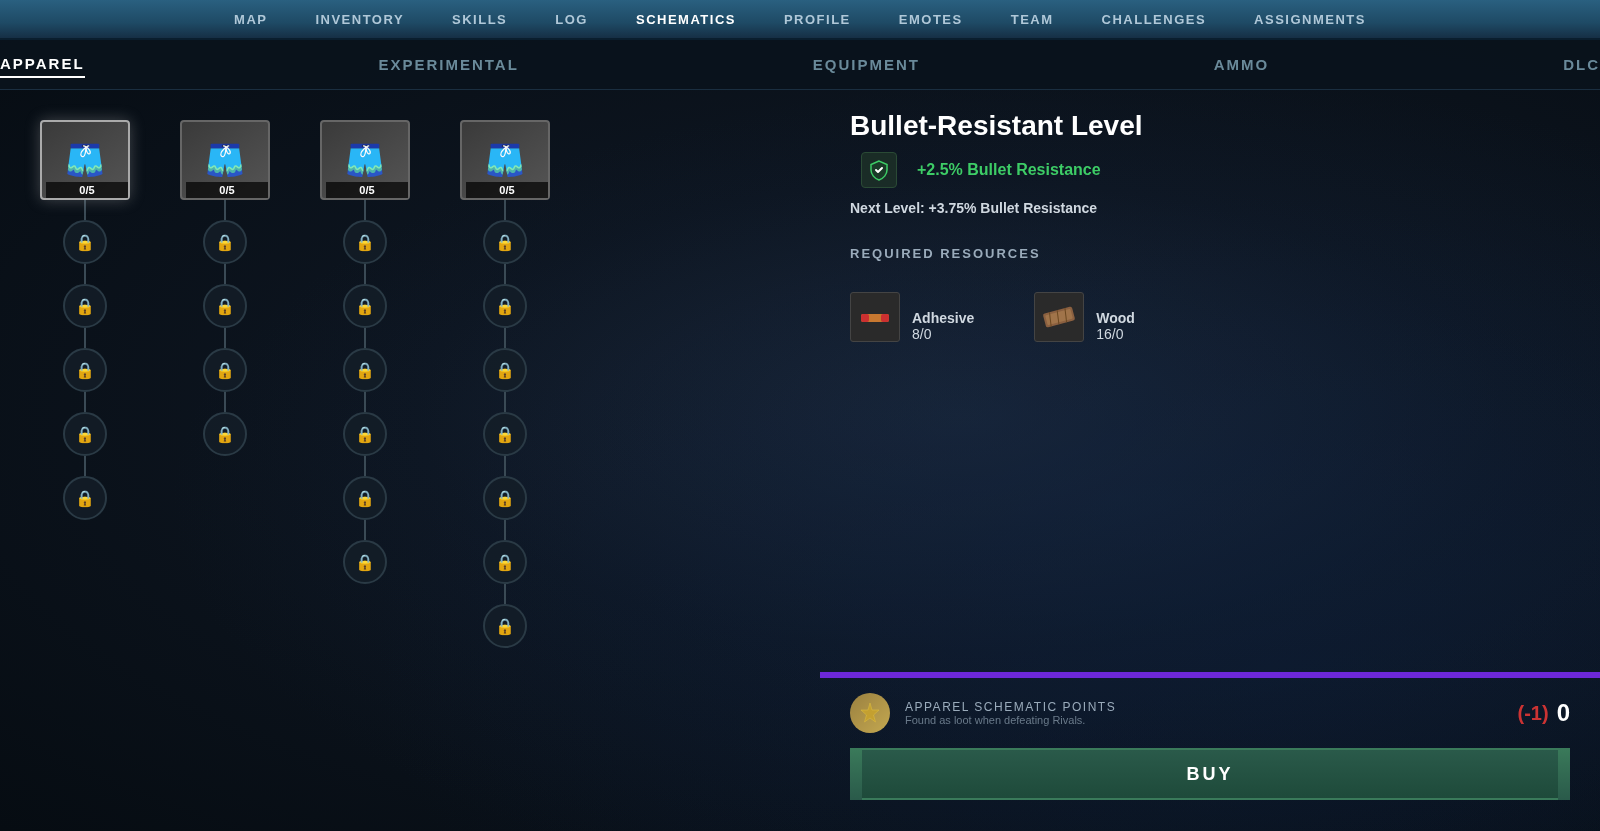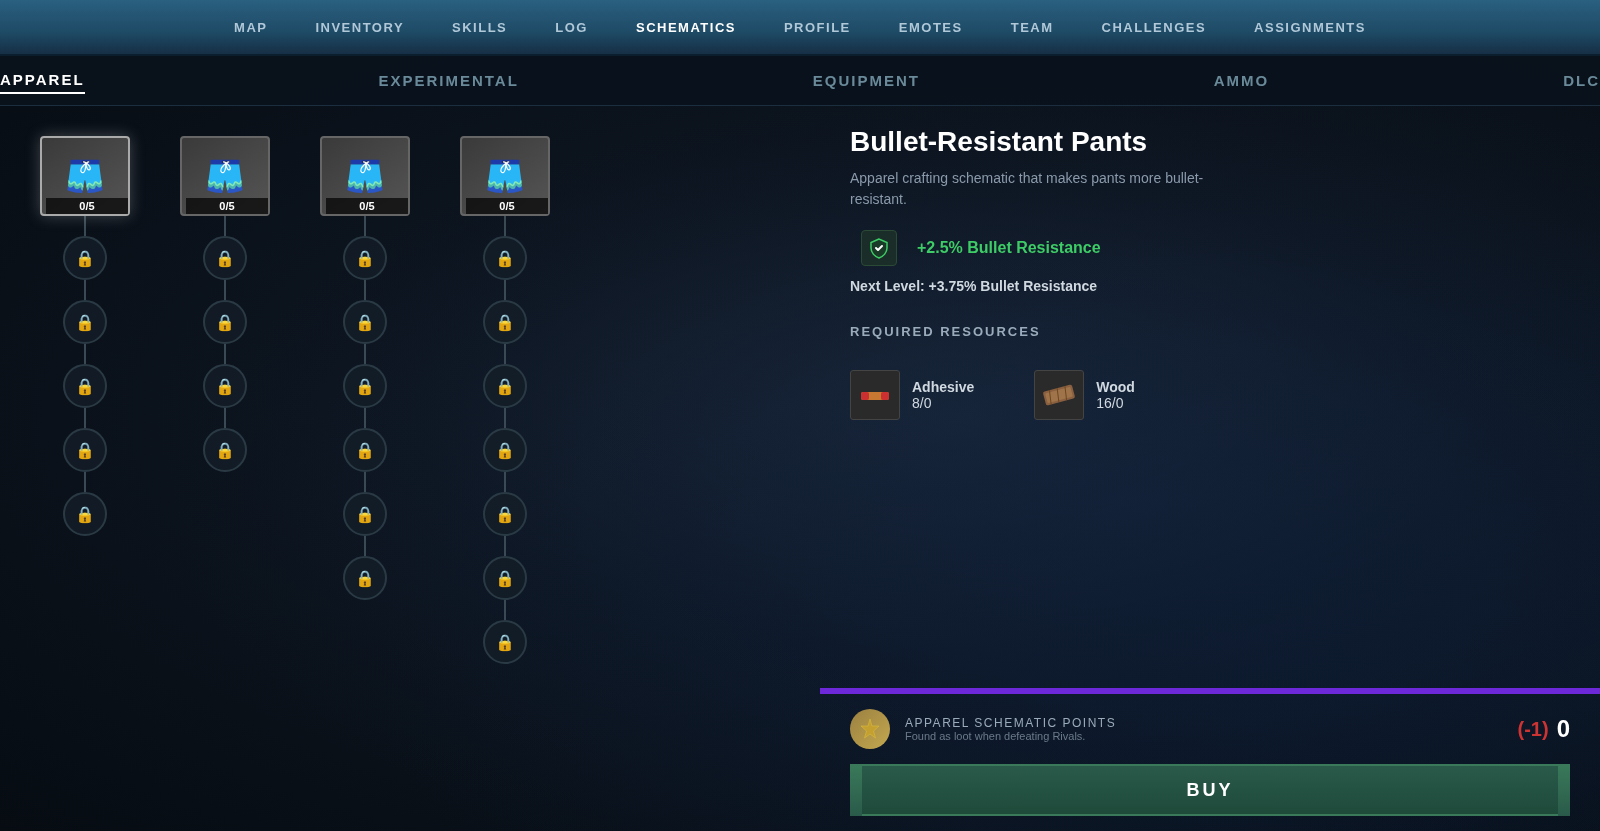--- a/index.html
+++ b/index.html
@@ -29,21 +29,21 @@
       background:
         radial-gradient(ellipse at 70% 60%, rgba(20,40,70,0.4) 0%, transparent 60%),
         radial-gradient(ellipse at 80% 80%, rgba(10,25,50,0.5) 0%, transparent 50%);
     }
 
     
     .nav-bar {
       position: relative;
       z-index: 10;
       background: linear-gradient(180deg, #2a6080 0%, #1e4a65 60%, #162f45 100%);
-      height: 56px;
+      height: 40px;
       display: flex;
       align-items: center;
       justify-content: center;
       gap: 32px;
       border-bottom: 2px solid #0a1e2e;
     }
 
     .nav-item {
       color: #b0c8d8;
       font-size: 13px;
@@ -243,21 +243,21 @@
     }
 
     .resources-row {
       display: flex;
       gap: 60px;
       align-items: center;
     }
 
     .resource-item {
       display: flex;
-      align-items: center;
+      align-items: flex-end;
       gap: 12px;
     }
 
     .resource-icon {
       width: 50px;
       height: 50px;
       background: #2a2a2a;
       border: 1px solid #444;
       border-radius: 3px;
       display: flex;
@@ -603,22 +603,21 @@
             <span>🔒</span>
           </div>
       </div>
 
     </div>
   </div>
 
   <div class="detail-panel">
 
 
-    <h1 class="item-title">Bullet-Resistant Pants</h1>
-    <p class="item-description">Apparel crafting schematic that makes pants more bullet-resistant.</p>
+    <h1 class="item-title">Bullet-Resistant Level</h1>
 
     <div class="stat-row">
       <div class="stat-icon">
         <svg width="22" height="22" viewBox="0 0 22 22" fill="none">
           <path d="M11 2L3 5.5V11C3 15.5 6.5 19.5 11 21C15.5 19.5 19 15.5 19 11V5.5L11 2Z" fill="#1a3a28" stroke="#3dcc66" stroke-width="1.5"></path>
           <path d="M8 11L10 13L14 9" stroke="#ffffff" stroke-width="2" stroke-linecap="round" stroke-linejoin="round"></path>
         </svg>
       </div>
       <span class="stat-value">+2.5% Bullet Resistance</span>
     </div>

